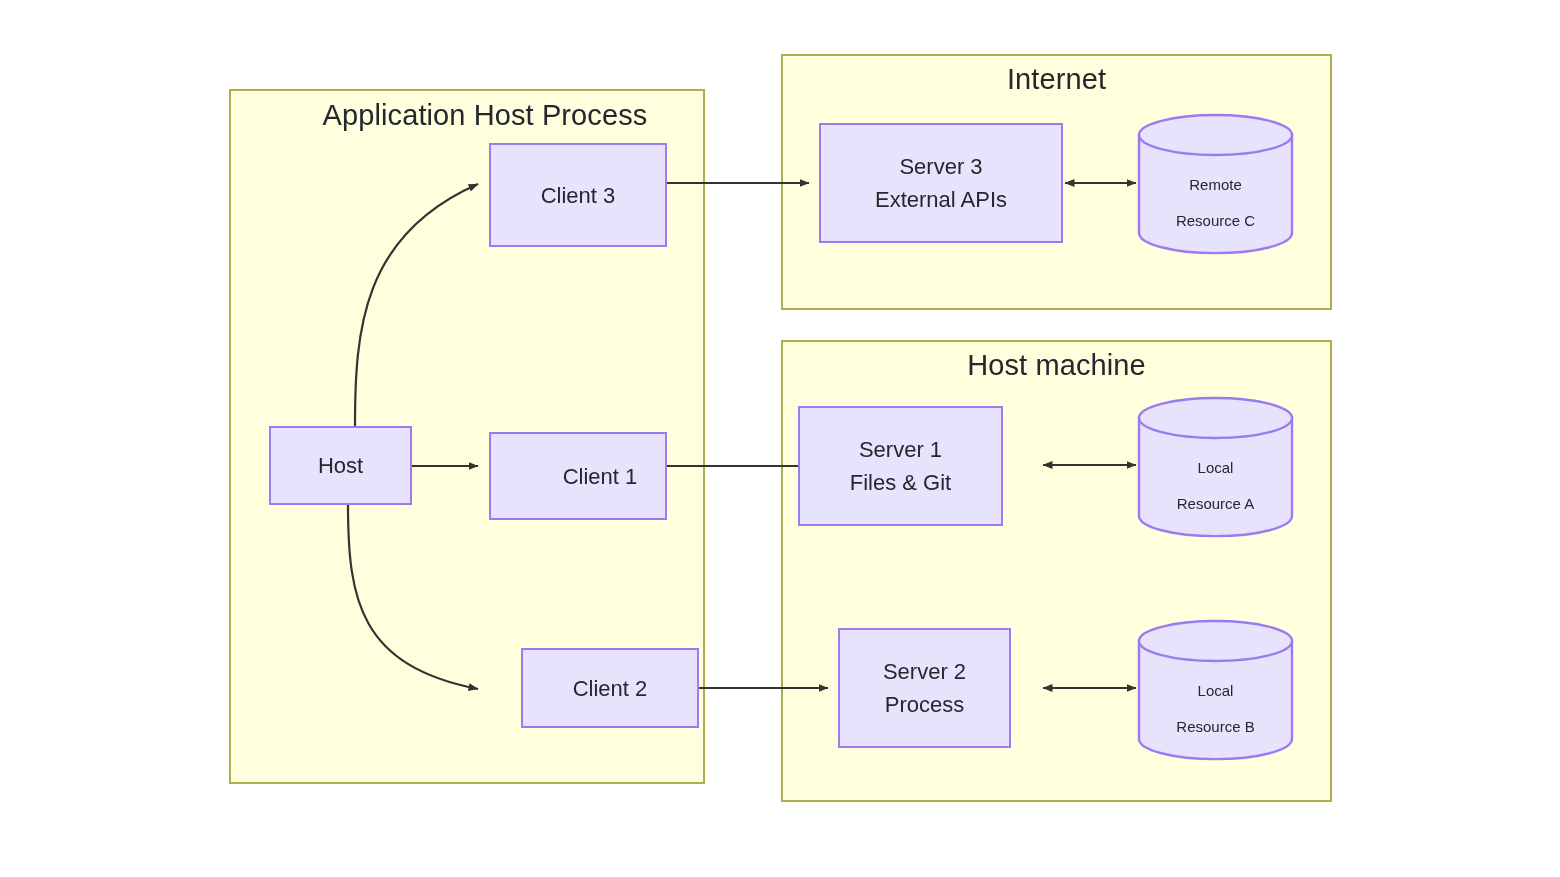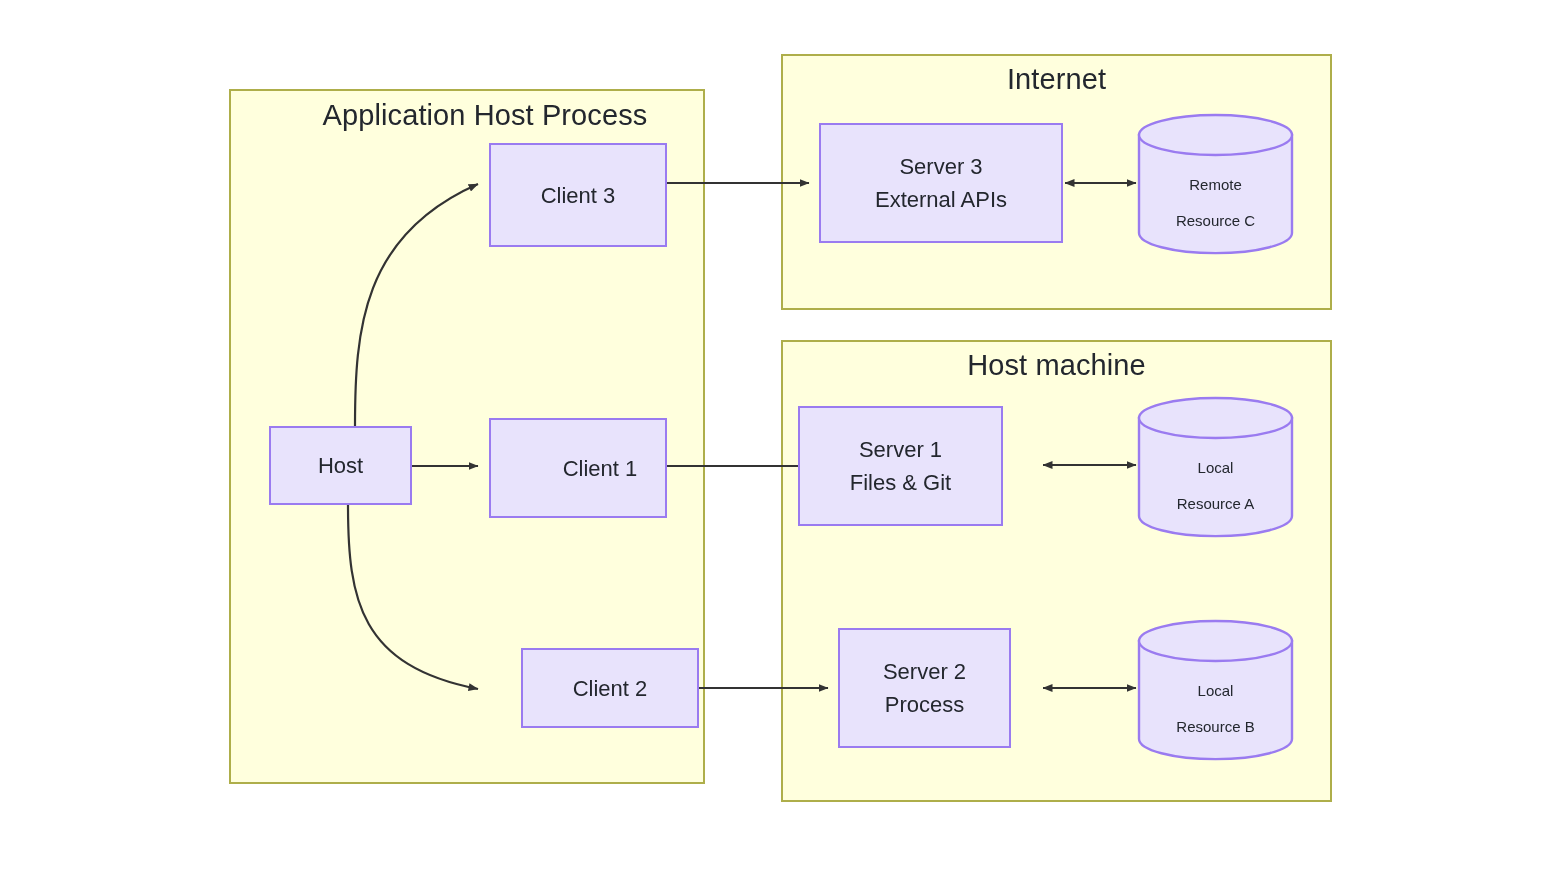--- a/index.html
+++ b/index.html
@@ -125,21 +125,21 @@
   </svg>
 
   <div class="node-box" style="left:489px; top:143px; width:178px; height:104px;">
     <span>Client 3</span>
   </div>
 
   <div class="node-box" style="left:269px; top:426px; width:143px; height:79px;">
     <span>Host</span>
   </div>
 
-  <div class="node-box" style="left:489px; top:418px; width:178px; height:100px;padding-left:44px;">
+  <div class="node-box" style="left:489px; top:432px; width:178px; height:88px;padding-left:44px;">
     <span>Client 1</span>
   </div>
 
   <div class="node-box" style="left:489px; top:648px; width:178px; height:80px;margin-left:32px;">
     <span>Client 2</span>
   </div>
 
   <div class="node-box" style="left:819px; top:123px; width:244px; height:120px;">
     <span>Server 3</span>
     <span class="line2">External APIs</span>

